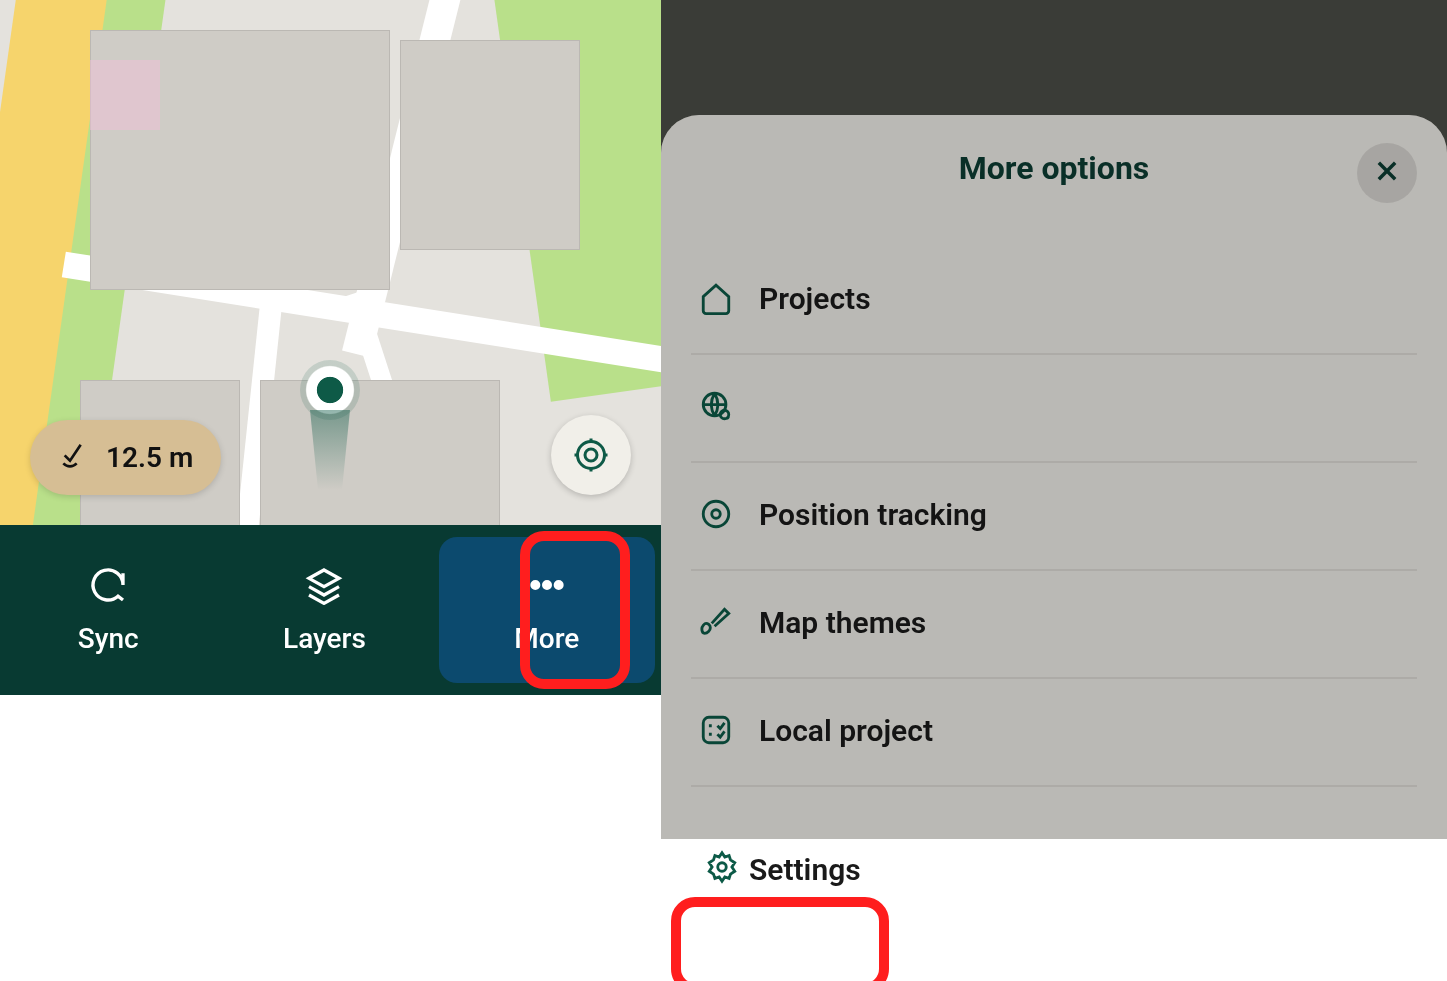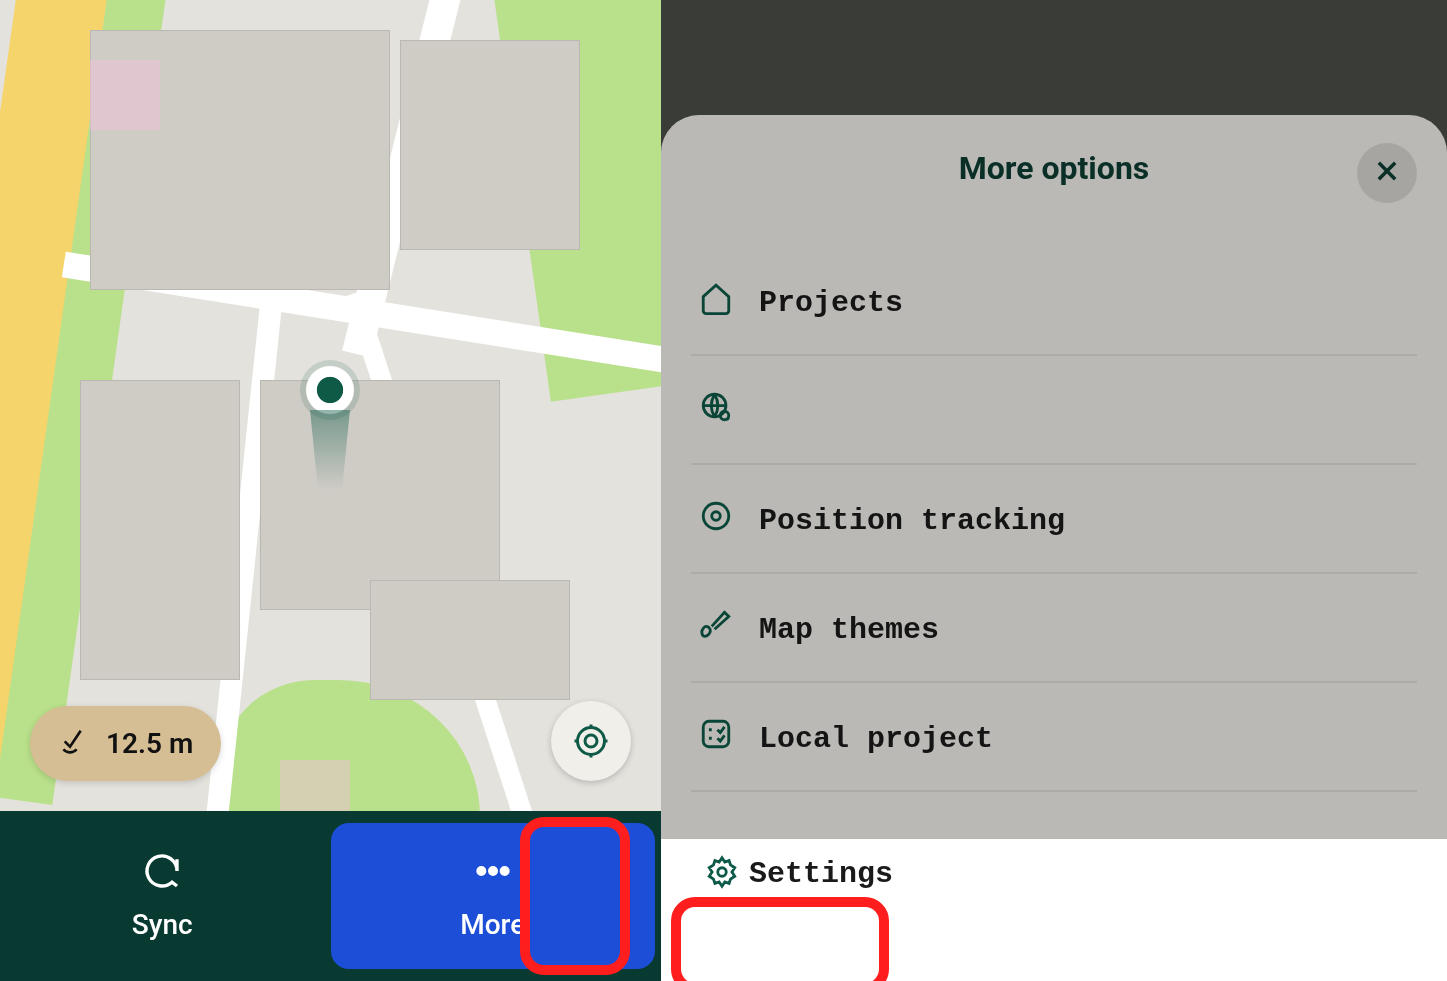--- a/index.html
+++ b/index.html
@@ -1,20 +1,20 @@
 <!DOCTYPE html>
 <html><head>
 <meta charset="utf-8">
 <style>
   * { box-sizing: border-box; margin: 0; padding: 0; }
   html, body { width: 1447px; height: 981px; font-family: -apple-system, BlinkMacSystemFont, "Segoe UI", Roboto, sans-serif; overflow: hidden; }
   body { display: flex; }
 
   
-  .left-panel { position: relative; width: 661px; height: 981px; background: #d2d0cb; overflow: hidden; text-align: center; }
+  .left-panel { position: relative; width: 661px; height: 695px; background: #d2d0cb; overflow: hidden; text-align: center; }
 
   .map-canvas { position: absolute; inset: 0; background: #e4e2dd; }
 
   
   .road { position: absolute; background: #fff; }
   .road.big { background: #f6d46c; }
   .grass { position: absolute; background: #b9e08a; }
   .building { position: absolute; background: #cfccc6; border: 1px solid #bbb8b3; }
   .pink { position: absolute; background: #f2c0d8; opacity: .5; }
 
@@ -53,42 +53,42 @@
   .locate-button svg{width:36px;height:36px; stroke:#0e5a47;}
 
   
   .bottom-nav { position:absolute; left:0; right:0; bottom:0; height:170px;
     background:#083a32; display:flex; }
   .bottom-nav-item {
     flex:1; display:flex; flex-direction:column; align-items:center; justify-content:center;
     gap:10px; color:#fff; font-size:28px; font-weight:500;
   }
   .bottom-nav-item svg{width:40px;height:40px; stroke:#fff; fill:none;}
-  .bottom-nav-item.active { background:#1d4ed8; border-radius:18px; margin:12px 6px; }
+  .bottom-nav-item.active { background:#0c4a6e; border-radius:18px; margin:12px 6px; }
 
   
   .highlight { position:absolute; border:10px solid #ff1e1e; border-radius:24px; pointer-events:none; }
   .highlight.nav-more { left:520px; bottom:6px; width:110px; height:158px; }
 
   
   .right-panel { position:relative; width:786px; height:839px; background:#5a5c55; }
   .right-panel::before{ content:""; position:absolute; inset:0; background:rgba(0,0,0,.35);}
   .sheet { position:absolute; left:0; right:0; top:115px; bottom:0;
     background:#efede8; border-top-left-radius:38px; border-top-right-radius:38px;
     padding: 34px 30px 0; }
   
   .sheet-overlay{position:absolute; inset:0; background:rgba(0,0,0,.22); border-top-left-radius:38px; border-top-right-radius:38px; pointer-events:none;}
 
   .sheet-header { text-align:center; font-size:32px; font-weight:700; color:#0c3d33; margin-bottom:20px; }
   .close-button { position:absolute; right:30px; top:28px; width:60px; height:60px; border-radius:50%;
     background:rgba(0,0,0,.1); display:flex;align-items:center;justify-content:center;}
   .close-button svg{width:28px;height:28px; stroke:#0c3d33;}
 
   .options-list { margin-top:60px; }
-  .option-row { display:flex; align-items:flex-end; gap:26px; padding:34px 8px; border-bottom:2px solid rgba(0,0,0,.07);font-family:Liberation Mono, monospace; }
+  .option-row { display:flex; align-items:flex-start; gap:26px; padding:34px 8px; border-bottom:2px solid rgba(0,0,0,.07); }
   .option-row svg{ width:34px;height:34px; stroke:#0c5a47; fill:none; stroke-width:2;}
   .option-label { font-size:30px; font-weight:600; color:#1a1a1a; }
 
   .option-row.settings-row { border-bottom:none; position:relative;}
   .highlight.settings { position:absolute; left:10px; top:782px; width:218px; height:96px; z-index:3;}
   .settings-bg { position:absolute; left:20px; top:792px; width:198px; height:76px; background:#fff; border-radius:14px; z-index:1;}
   .settings-inner{ position:relative; z-index:2; display:flex; align-items:center; gap:10px; padding:0 6px; height:76px; margin-top:10px;}
   .settings-inner svg{ width:34px;height:34px; stroke:#0c5a47; fill:none; stroke-width:2;}
 
 </style>
@@ -134,20 +134,26 @@
       </svg>
   </div>
 
   <div class="bottom-nav">
     <div class="bottom-nav-item">
       <span><svg viewBox="0 0 24 24" stroke-width="2">
             <path d="M21 12a9 9 0 10-3 6.7L21 21M21 12V5"></path>
           </svg></span>
       <span>Sync</span>
     </div>
+    <div class="bottom-nav-item">
+      <span><svg viewBox="0 0 24 24" stroke-width="2">
+            <path d="M12 3l9 5-9 5-9-5 9-5zM3 13l9 5 9-5M3 18l9 5 9-5"></path>
+          </svg></span>
+      <span>Layers</span>
+    </div>
     <div class="bottom-nav-item active">
       <span><svg viewBox="0 0 24 24" stroke-width="3">
             <circle cx="5" cy="12" r="1.5" fill="#fff"></circle>
             <circle cx="12" cy="12" r="1.5" fill="#fff"></circle>
             <circle cx="19" cy="12" r="1.5" fill="#fff"></circle>
           </svg></span>
       <span>More</span>
     </div>
   </div>
 

